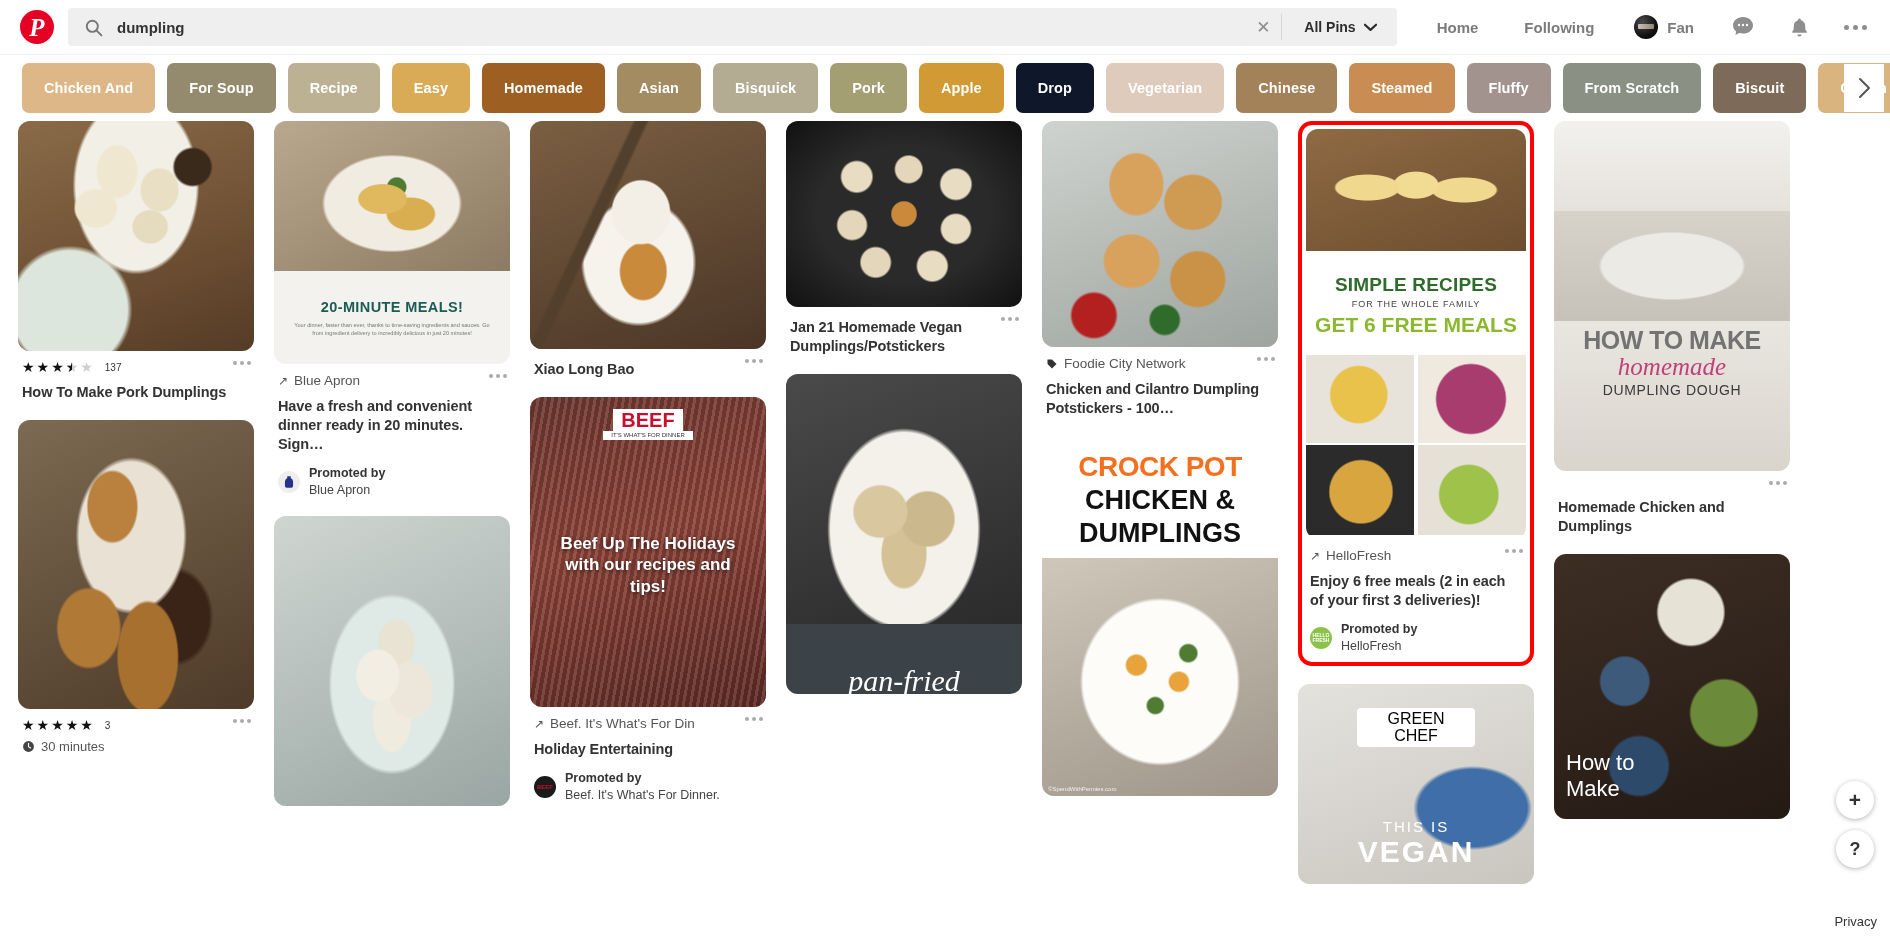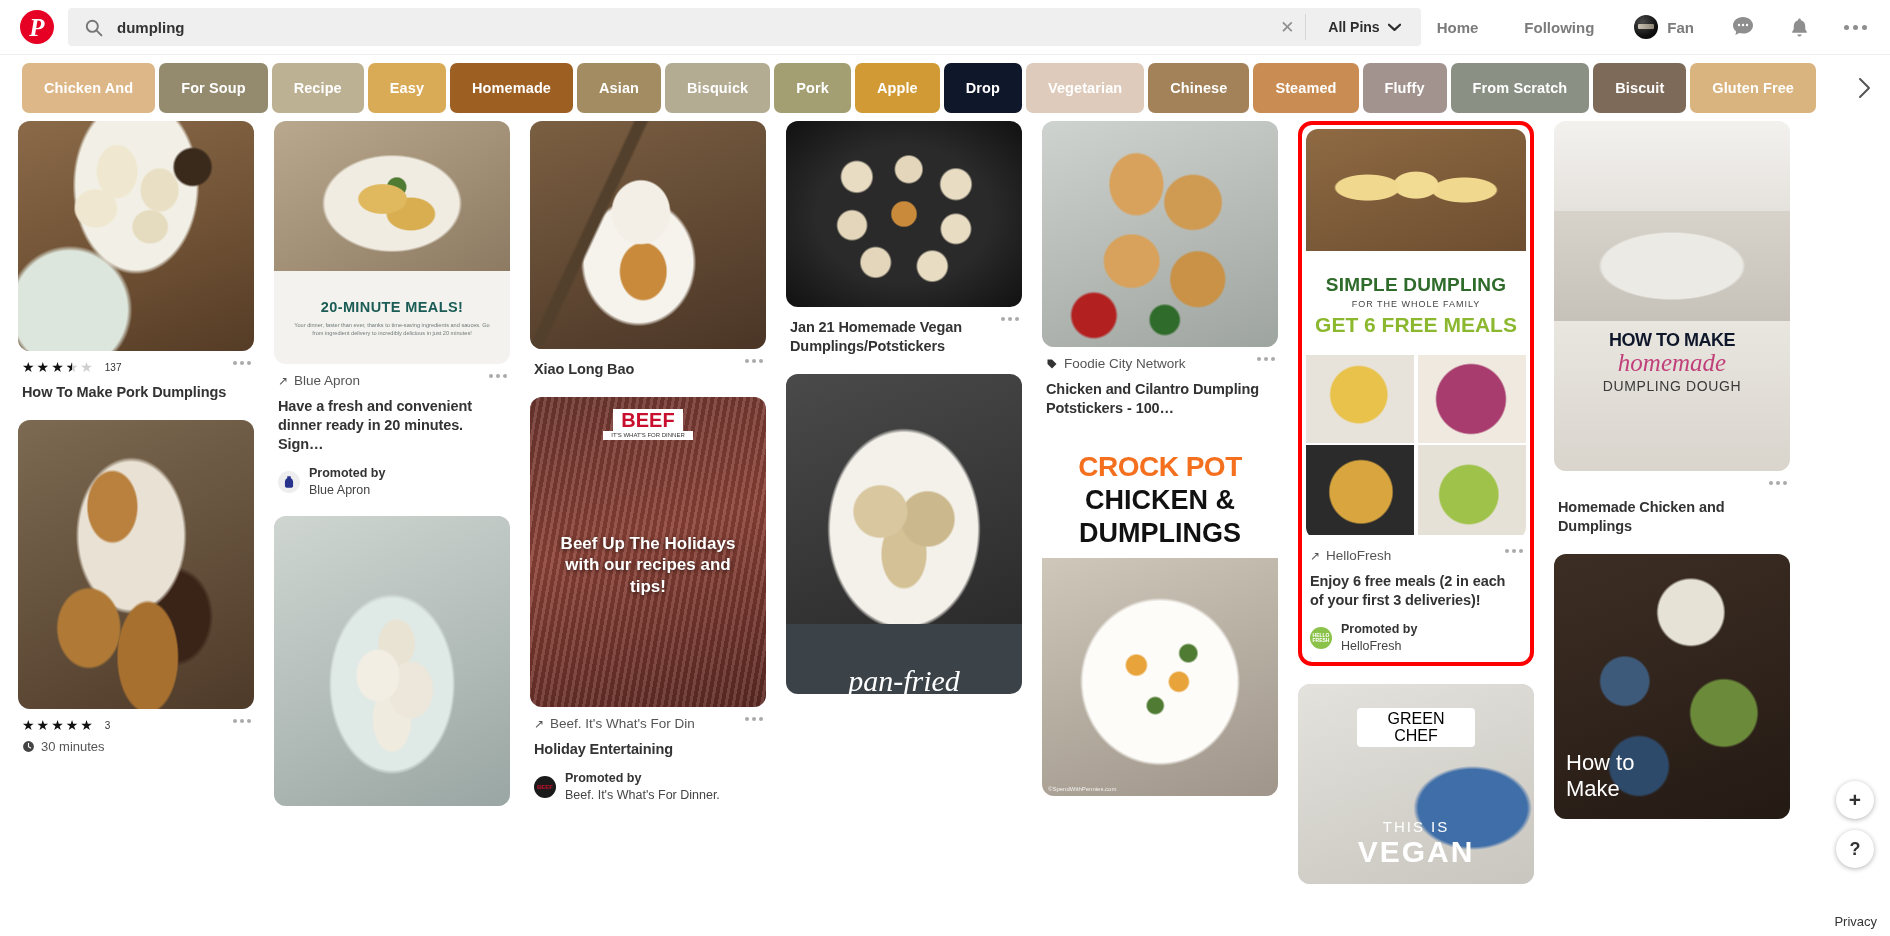--- a/index.html
+++ b/index.html
@@ -17,21 +17,21 @@
   }
   .pin-logo {
     width:34px; height:34px; border-radius:50%; background:#e60023;
     margin-left:20px; margin-right:14px; flex:0 0 auto;
     display:flex; align-items:center; justify-content:center;
     color:#fff; font-family:"Liberation Serif", serif; font-size:25px;
     font-weight:bold; font-style:italic; line-height:1;
   }
   .searchwrap {
     flex:1 1 auto; height:38px; background:#efefef; border-radius:4px;
-    display:flex; align-items:center; position:relative; margin-right:0;
+    display:flex; align-items:center; position:relative; margin-right:24px;
   }
   .search-icon { margin-left:16px; margin-right:14px; flex:0 0 auto; display:flex; }
   .search-input {
     flex:1 1 auto; background:transparent; border:none; outline:none;
     font-family:"Liberation Sans", sans-serif; font-size:15px;
     font-weight:bold; color:#333;
   }
   .clear-x {
     flex:0 0 auto; width:36px; height:38px; display:flex;
     align-items:center; justify-content:center; color:#8e8e8e; font-size:17px;
@@ -62,21 +62,21 @@
   .dots-h { display:flex; gap:4px; align-items:center; }
   .dots-h i { width:5px; height:5px; border-radius:50%; background:#8e8e8e; display:block; }
 
   
   .chipbar {
     position:absolute; top:54px; left:0; width:1890px; height:67px;
     background:#fff; border-top:1px solid #efefef; z-index:35;
     display:flex; align-items:center; padding-left:22px; overflow:hidden;
   }
   .chip {
-    height:50px; border-radius:7px; flex:0 0 auto; margin-right:4px;
+    height:50px; border-radius:7px; flex:0 0 auto; margin-right:12px;
     display:flex; align-items:center; justify-content:center;
     padding:0 22px; color:#fff; font-size:14.5px; font-weight:bold;
     white-space:nowrap; letter-spacing:.1px;
   }
   .chevron-right-btn {
     position:absolute; right:6px; top:50%; transform:translateY(-50%);
     width:40px; height:48px; display:flex; align-items:center; justify-content:center;
     background:#fff; z-index:3;
   }
 
@@ -512,21 +512,21 @@
 
       <div class="col">
         <div class="pin highlight">
           <div class="pin-img" style="height:410px;background:#fff">
             <div class="ph" style="height:122px;bottom:auto;background:linear-gradient(160deg,#8f6a43,#6d4e30)"></div>
             <div class="ph" style="height:122px;bottom:auto;background:
                  radial-gradient(ellipse at 28% 48%, #f0d98f 0 14%, rgba(0,0,0,0) 15%),
                  radial-gradient(ellipse at 50% 46%, #f2dc93 0 14%, rgba(0,0,0,0) 15%),
                  radial-gradient(ellipse at 72% 50%, #f0d98f 0 14%, rgba(0,0,0,0) 15%)"></div>
             <div class="cap-overlay" style="top:128px;height:96px;padding:0 8px;background:#fff">
-              <div style="color:#2f6b2a;font-weight:bold;font-size:19px;letter-spacing:.2px">SIMPLE DUMPLING</div>
+              <div style="color:#2f6b2a;font-weight:bold;font-size:19px;letter-spacing:.2px">SIMPLE RECIPES</div>
               <div style="color:#444;font-size:9px;letter-spacing:1px;margin-top:3px">FOR THE WHOLE FAMILY</div>
               <div style="color:#8bb82e;font-weight:bold;font-size:21px;margin-top:4px">GET 6 FREE MEALS</div>
             </div>
             <div class="ph" style="top:226px;height:88px;bottom:auto;background:
                  linear-gradient(90deg,#e8e3da 0 49%, #fff 49% 51%, #efe9df 51%)"></div>
             <div class="ph" style="top:226px;height:88px;bottom:auto;background:
                  radial-gradient(circle at 24% 45%, #e8c24a 0 16%, rgba(0,0,0,0) 17%),
                  radial-gradient(circle at 75% 50%, #a83c6e 0 20%, rgba(0,0,0,0) 21%)"></div>
             <div class="ph" style="top:316px;bottom:4px;background:
                  linear-gradient(90deg,#2b2b2b 0 49%, #fff 49% 51%, #e6e1d6 51%)"></div>
@@ -570,21 +570,21 @@
 
       <div class="col">
         <div class="pin">
           <div class="pin-img" style="height:350px;background:#f1f0ee">
             <div class="ph" style="height:90px;bottom:auto;background:linear-gradient(#f3f1ee,#e5e2dd)"></div>
             <div class="ph" style="top:90px;height:110px;bottom:auto;background:
                  radial-gradient(ellipse at 50% 50%, #eceae4 0 42%, rgba(0,0,0,0) 44%),
                  linear-gradient(#d7d3cb,#c6c2ba)"></div>
             <div class="ph" style="top:200px;background:linear-gradient(#e9e6e0,#d9d5cd)"></div>
             <div class="cap-overlay" style="top:196px;height:90px;padding:0 6px">
-              <div style="color:#0f172a;font-weight:bold;font-size:18px;letter-spacing:-.5px">HOW TO MAKE</div>
+              <div style="color:#737373;font-weight:bold;font-size:25px;letter-spacing:-.5px">HOW TO MAKE</div>
               <div style="color:#c0407a;font-family:'Liberation Serif',serif;font-style:italic;font-size:25px;margin-top:-2px">homemade</div>
               <div style="color:#3a3a3a;font-size:14px;letter-spacing:.6px;margin-top:1px">DUMPLING DOUGH</div>
             </div>
           </div>
           <div class="meta">
             <div class="meta-dots">
                 <i></i>
                 <i></i>
                 <i></i>
               </div>

